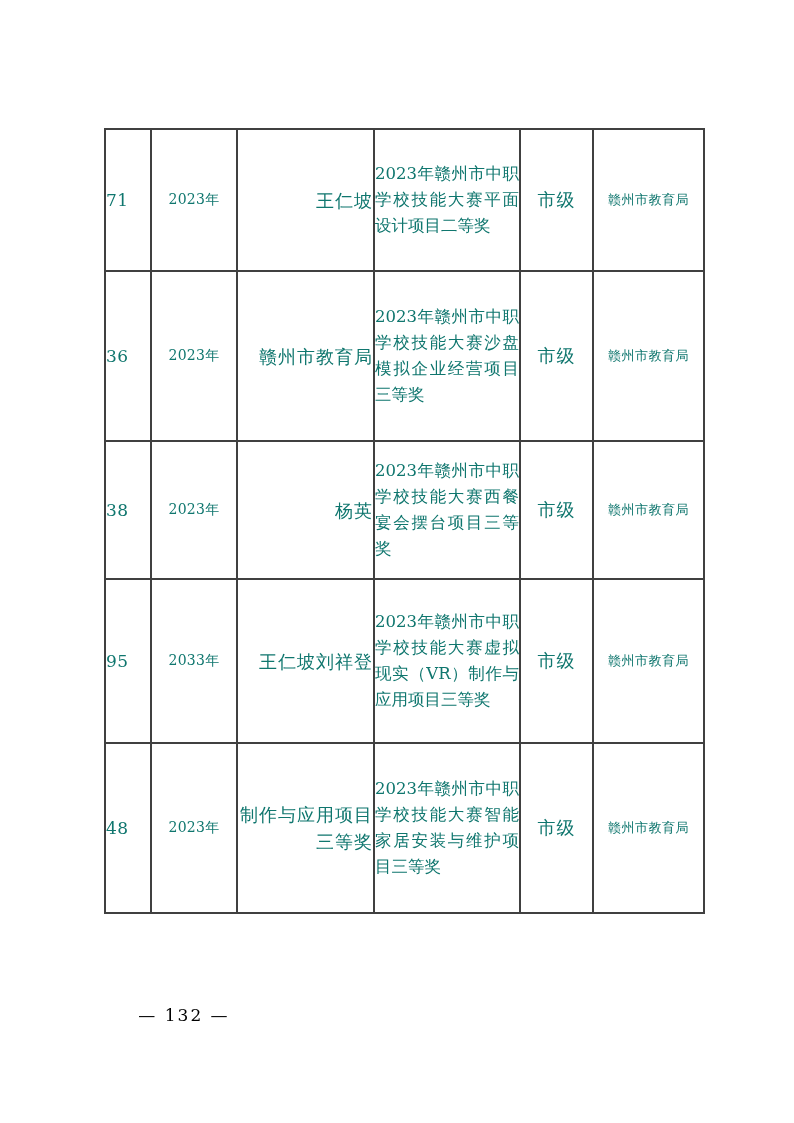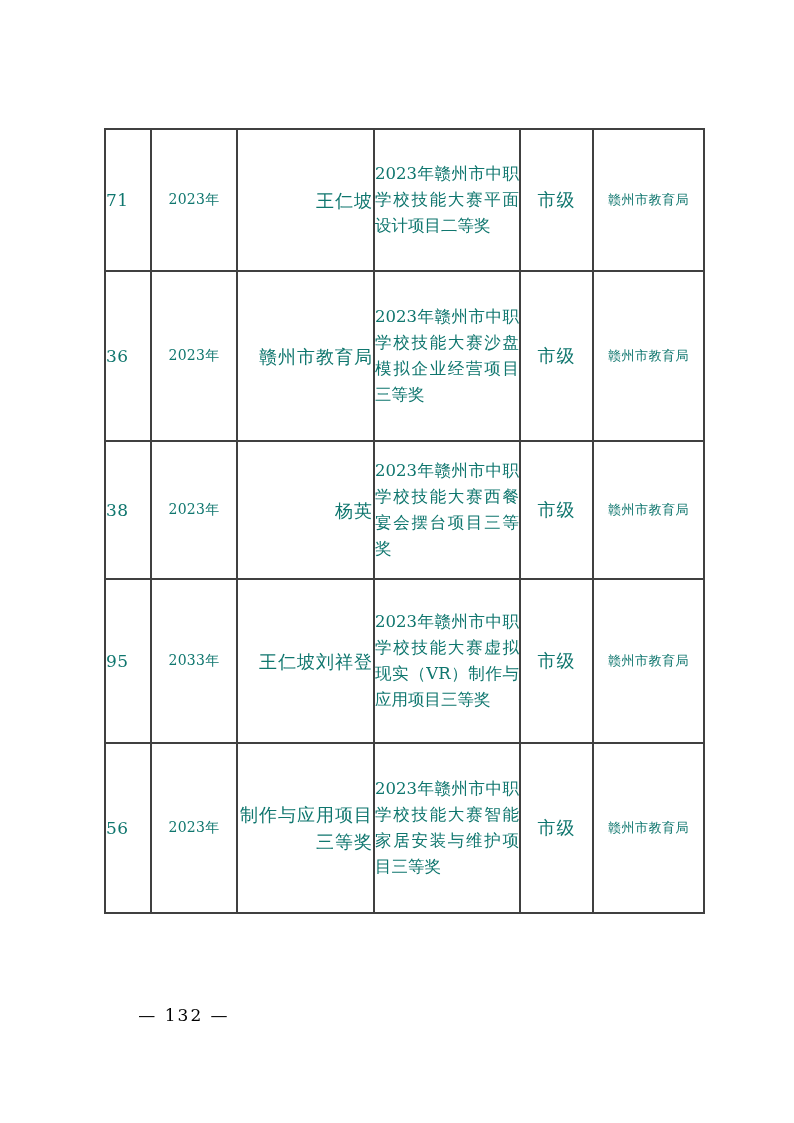--- a/index.html
+++ b/index.html
@@ -148,21 +148,21 @@
       <tr style="height:164px">
         <td class="cell-index">95</td>
         <td class="cell-year">2033年</td>
         <td class="cell-name">王仁坡刘祥登</td>
         <td class="cell-award">2023年赣州市中职学校技能大赛虚拟现实（VR）制作与应用项目三等奖</td>
         <td class="cell-level">市级</td>
         <td class="cell-issuer">赣州市教育局</td>
       </tr>
 
       <tr style="height:170px">
-        <td class="cell-index">56</td>
+        <td class="cell-index">48</td>
         <td class="cell-year">2023年</td>
         <td class="cell-name">制作与应用项目三等奖</td>
         <td class="cell-award">2023年赣州市中职学校技能大赛智能家居安装与维护项目三等奖</td>
         <td class="cell-level">市级</td>
         <td class="cell-issuer">赣州市教育局</td>
       </tr>
 
     </tbody>
   </table>
 

